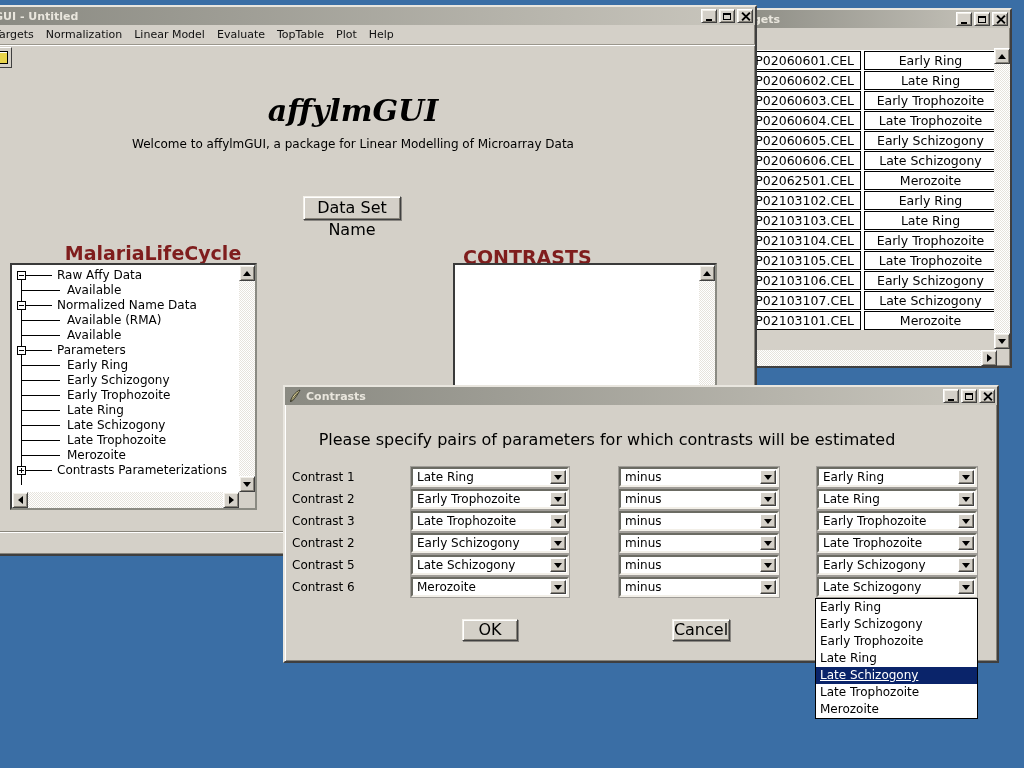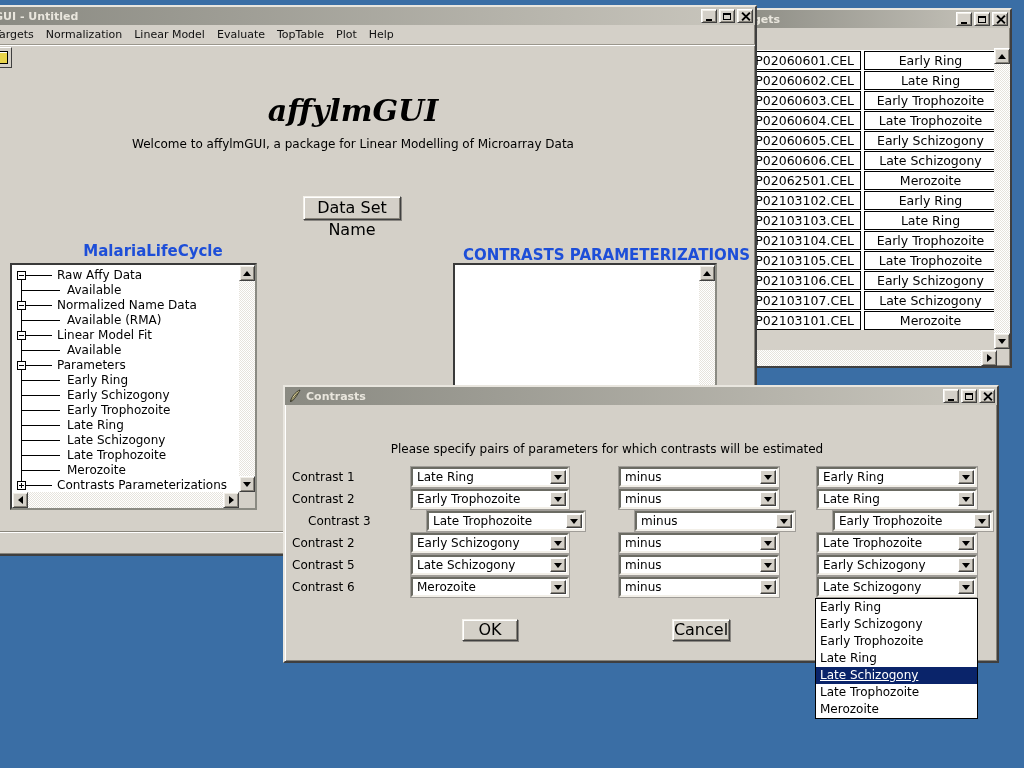--- a/index.html
+++ b/index.html
@@ -37,21 +37,21 @@
   .mw-content{position:relative; height:484px;}
 
   #mw-heading{position:absolute; top:24px; left:0; width:722px; text-align:center;
     font-family:"DejaVu Serif","Liberation Serif",serif; font-weight:bold; font-style:italic; font-size:30px; color:#000;}
   #mw-welcome{position:absolute; top:68px; left:0; width:722px; text-align:center; font-size:12px; color:#000;}
   .push-btn{background:var(--face); font-size:16px; color:#000; text-align:center;
     border:1px solid; border-color:#f4f1ea var(--dshadow) var(--dshadow) #f4f1ea;
     box-shadow:inset 1px 1px 0 #fff, inset -1px -1px 0 var(--shadow), 1px 1px 0 rgba(0,0,0,.35);}
   #dataset-btn{position:absolute; left:311px; top:127px; width:98px; height:24px; line-height:22px;}
 
-  .panel-title{position:absolute; font-size:15px; font-weight:bold; color:#1d4ed8;}
+  .panel-title{position:absolute; font-size:19px; font-weight:bold; color:#7f1d1d;}
   #tree-title{top:173px; left:30px; width:262px; text-align:center;}
   #cp-title{top:177px; left:471px;}
 
   .sunken-frame{position:absolute; background:#fff;
     border:2px solid; border-color:#3a3a3a #8a8a82 #8a8a82 #3a3a3a;}
   #tree-box{left:18px; top:194px; width:247px; height:247px; background:var(--face);}
   #tree-rows{position:absolute; left:0; top:0; right:16px; bottom:16px; background:#fff; overflow:hidden; padding-top:3px;}
   .tree-row{position:relative; height:15px; font-size:12px; line-height:15px; white-space:nowrap;}
   .tree-row .stub{position:absolute; top:7px; height:1px; background:#000;}
   .tree-row .pm{position:absolute; left:5px; top:3px; width:9px; height:9px; background:#fff; border:1px solid #000;}
@@ -80,21 +80,21 @@
   #targets-table{position:absolute; left:10px; top:22px; width:262px; background:#fff;}
   .t-head{display:flex; gap:3px;}
   .t-head .hc{background:var(--header); color:#fff; font-size:12.5px; height:18px; line-height:18px; text-align:center; border:1px solid #6e6e66;}
   .t-row{display:flex; gap:3px; margin-top:1px;}
   .t-cell{background:#fff; border:1px solid #000; height:19px; line-height:17px; font-size:12.5px; white-space:nowrap; overflow:hidden;}
   .c-file{width:123px; text-align:right; padding-right:6px;}
   .c-target{width:133px; text-align:center;}
   .hc.c-file{text-align:center; padding-right:0;}
 
   
-  #dlg-msg{position:absolute; top:37px; left:0; width:644px; text-align:center; font-size:12px; color:#000;}
+  #dlg-msg{position:absolute; top:25px; left:0; width:644px; text-align:center; font-size:16px; color:#000;}
   .c-row{position:absolute; left:0; width:100%; height:20px;}
   .c-label{position:absolute; left:7px; font-size:12px; line-height:20px;}
   .combo{position:absolute; top:0; height:20px; background:#fff; display:flex;
     border:2px solid; border-color:#6b6b63 #f2efe8 #f2efe8 #6b6b63; box-shadow:0 0 0 1px rgba(64,64,64,.35);}
   .combo-text{flex:1; font-size:12px; line-height:15px; padding:1px 0 0 4px; white-space:nowrap; overflow:hidden;}
   .combo-btn{width:16px; margin:1px 1px 1px 0; background:var(--face); display:flex; align-items:center; justify-content:center;
     border:1px solid; border-color:#fff var(--dshadow) var(--dshadow) #fff; box-shadow:inset -1px -1px 0 var(--shadow);}
   .co-a{left:126px; width:158px;} .co-b{left:334px; width:160px;} .co-c{left:532px; width:160px;}
   #ok-btn{position:absolute; left:177px; top:214px; width:56px; height:22px; line-height:20px;}
   #cancel-btn{position:absolute; left:387px; top:214px; width:58px; height:22px; line-height:20px;}
@@ -242,23 +242,20 @@
       <div id="tree-rows">
           <div id="tree-trunk"></div>
           <div class="tree-row"><span class="stub" style="left: 14px; width: 26px;"></span><span class="pm">
               <span class="h"></span>
             </span><span style="margin-left: 45px;">Raw Affy Data</span></div>
           <div class="tree-row"><span class="stub" style="left: 9px; width: 39px;"></span><span style="margin-left: 55px;">Available</span></div>
           <div class="tree-row"><span class="stub" style="left: 14px; width: 26px;"></span><span class="pm">
               <span class="h"></span>
             </span><span style="margin-left: 45px;">Normalized Name Data</span></div>
           <div class="tree-row"><span class="stub" style="left: 9px; width: 39px;"></span><span style="margin-left: 55px;">Available (RMA)</span></div>
-          <div class="tree-row"><span class="stub" style="left: 14px; width: 26px;"></span><span class="pm">
-              <span class="h"></span>
-            </span><span style="margin-left: 45px;">Linear Model Fit</span></div>
           <div class="tree-row"><span class="stub" style="left: 9px; width: 39px;"></span><span style="margin-left: 55px;">Available</span></div>
           <div class="tree-row"><span class="stub" style="left: 14px; width: 26px;"></span><span class="pm">
               <span class="h"></span>
             </span><span style="margin-left: 45px;">Parameters</span></div>
           <div class="tree-row"><span class="stub" style="left: 9px; width: 39px;"></span><span style="margin-left: 55px;">Early Ring</span></div>
           <div class="tree-row"><span class="stub" style="left: 9px; width: 39px;"></span><span style="margin-left: 55px;">Early Schizogony</span></div>
           <div class="tree-row"><span class="stub" style="left: 9px; width: 39px;"></span><span style="margin-left: 55px;">Early Trophozoite</span></div>
           <div class="tree-row"><span class="stub" style="left: 9px; width: 39px;"></span><span style="margin-left: 55px;">Late Ring</span></div>
           <div class="tree-row"><span class="stub" style="left: 9px; width: 39px;"></span><span style="margin-left: 55px;">Late Schizogony</span></div>
           <div class="tree-row"><span class="stub" style="left: 9px; width: 39px;"></span><span style="margin-left: 55px;">Late Trophozoite</span></div>
@@ -360,21 +357,21 @@
               <span class="t-down"></span>
             </span>
           </span>
           <span class="combo co-c">
             <span class="combo-text">Late Ring</span>
             <span class="combo-btn">
               <span class="t-down"></span>
             </span>
           </span>
         </div>
-        <div class="c-row" style="top: 106px; margin-left: 16px;">
+        <div class="c-row" style="top: 106px;">
           <span class="c-label">Contrast 3</span>
           <span class="combo co-a">
             <span class="combo-text">Late Trophozoite</span>
             <span class="combo-btn">
               <span class="t-down"></span>
             </span>
           </span>
           <span class="combo co-b">
             <span class="combo-text">minus</span>
             <span class="combo-btn">

